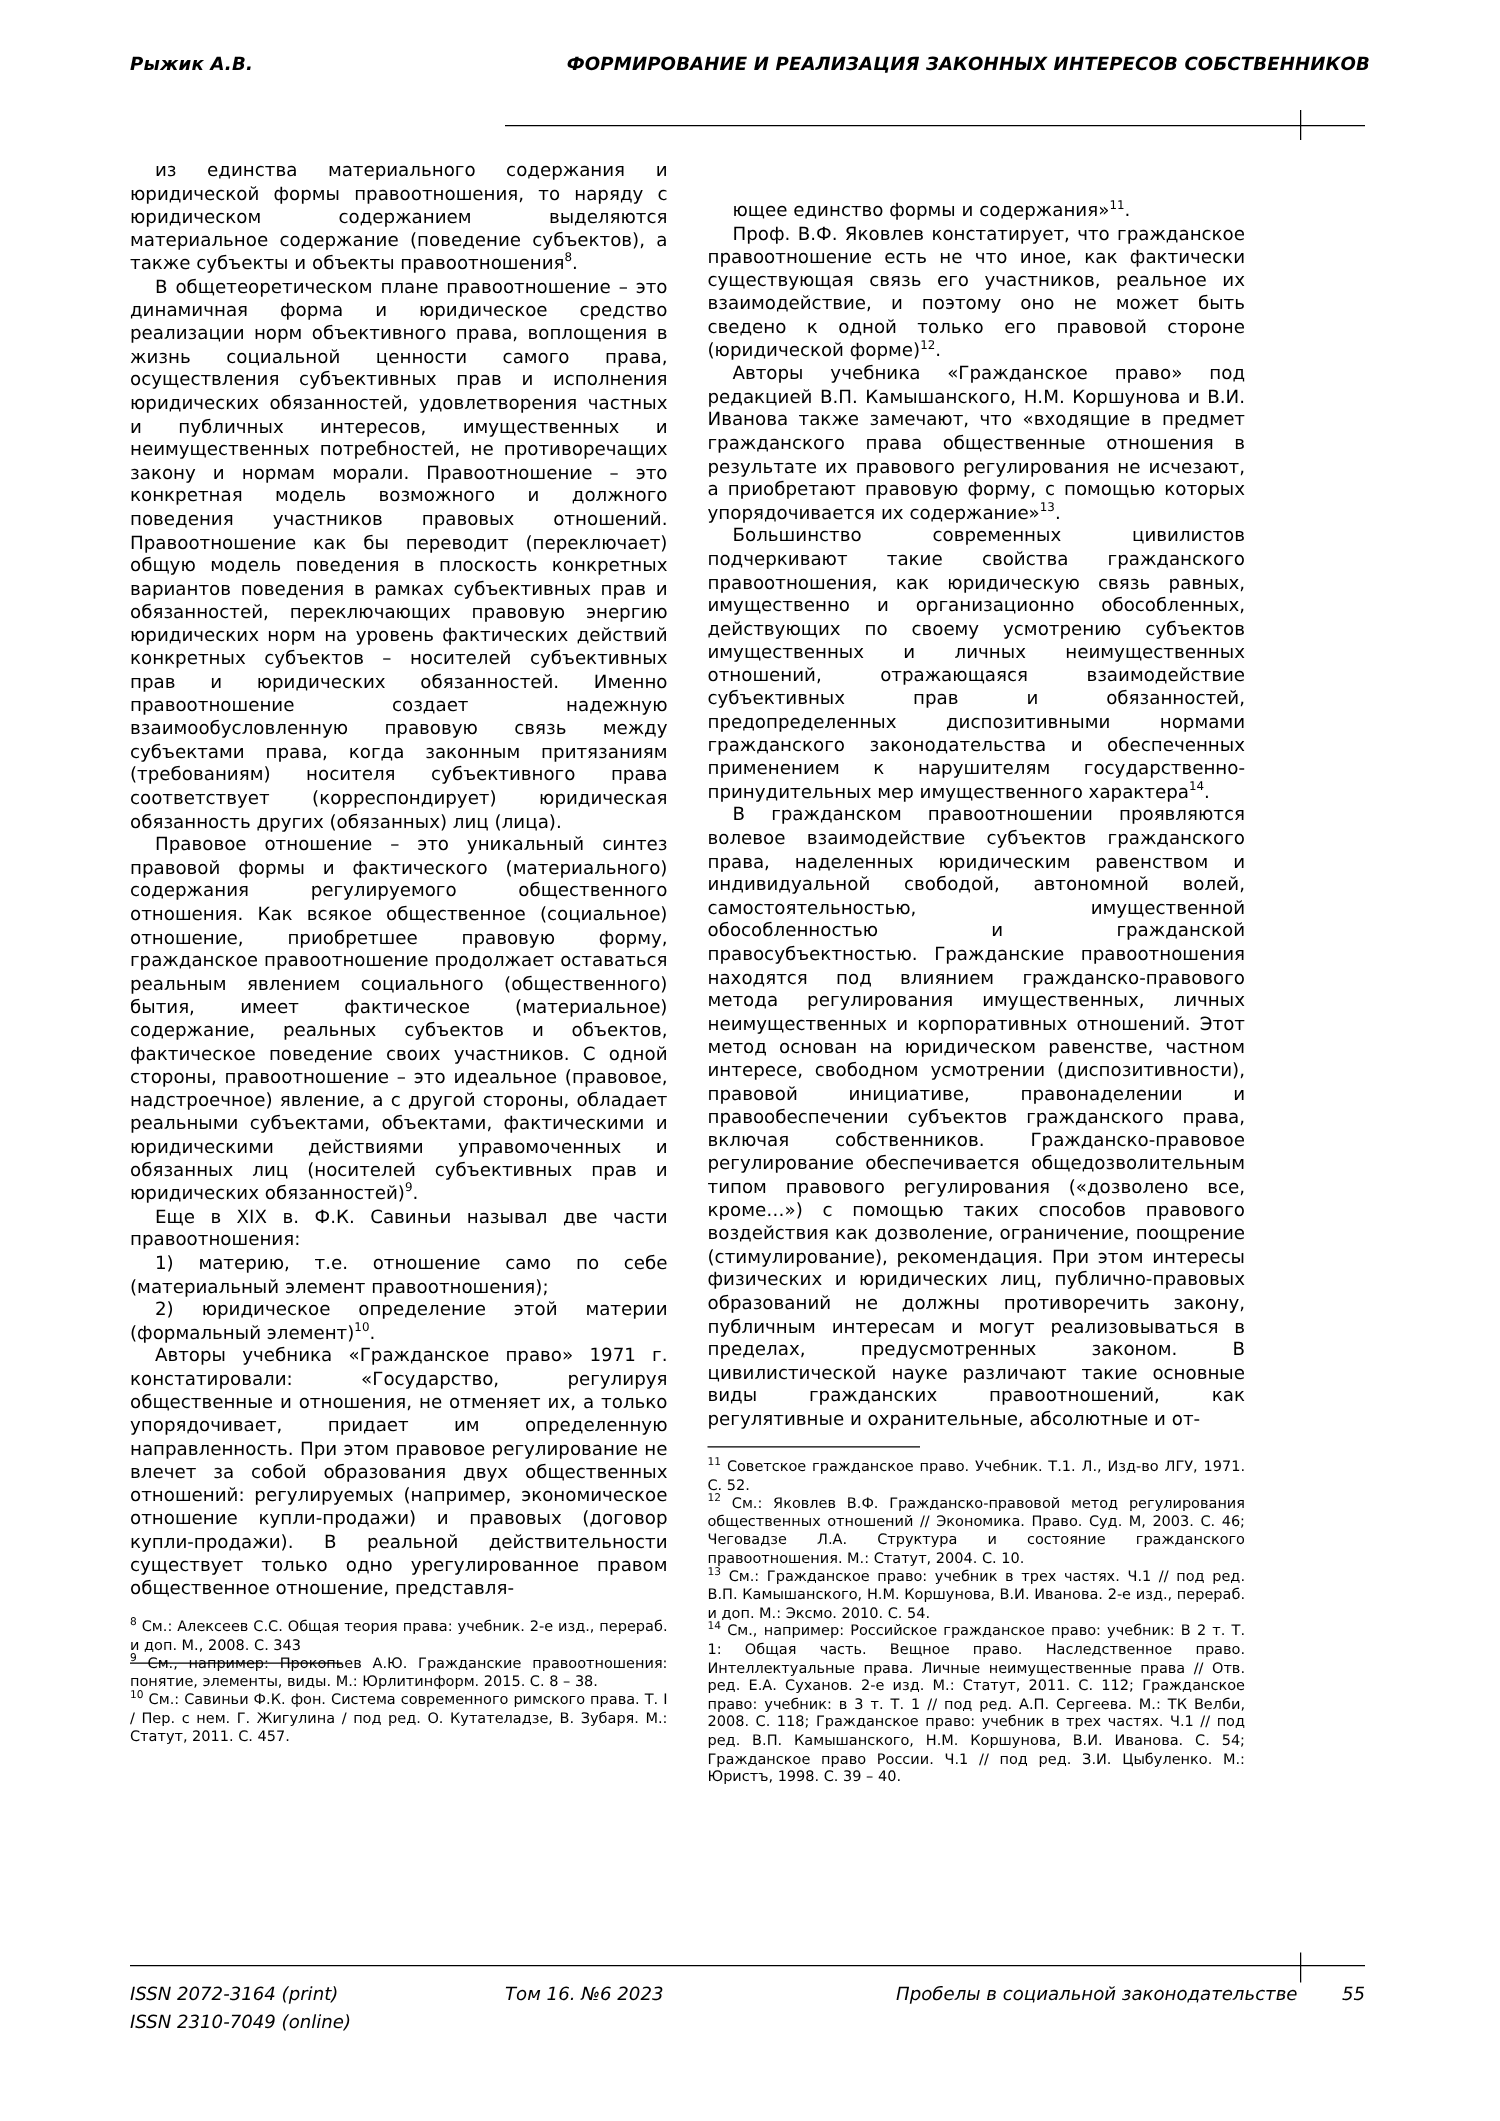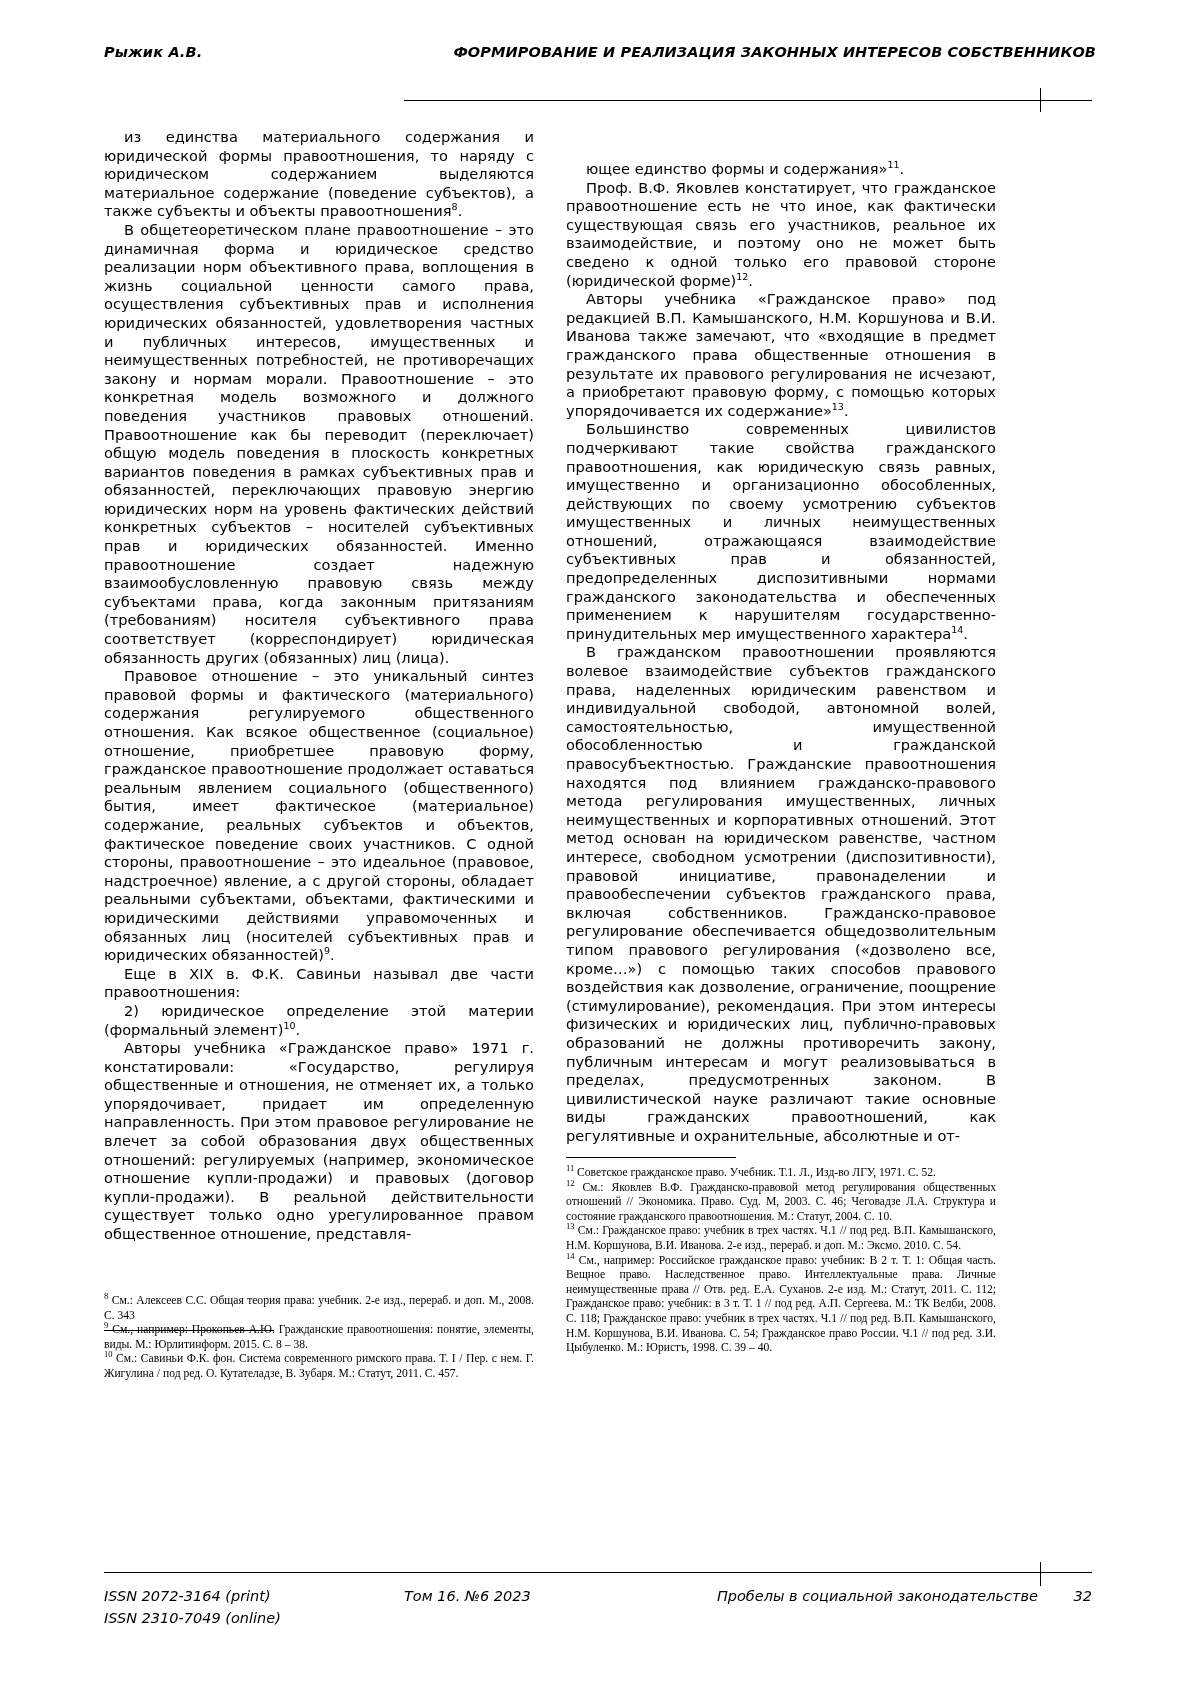--- a/index.html
+++ b/index.html
@@ -97,21 +97,20 @@
   }
   .fn-rule-left { left: 104px; top: 1330px; }
   .fn-rule-right { left: 566px; top: 1157px; }
 
   .footnotes {
     position: absolute;
     width: 430px;
     font-size: 11.6px;
     line-height: 14.6px;
     text-align: justify;
-    font-family: Liberation Serif, serif;
   }
   .fn-left { left: 104px; top: 1294px; }
   .fn-right { left: 566px; top: 1166px; }
   .footnotes p {
     margin: 0;
     text-indent: 0;
   }
   .footnotes sup {
     font-size: 8.5px;
   }
@@ -177,20 +176,21 @@
     <div class="title">ФОРМИРОВАНИЕ И РЕАЛИЗАЦИЯ ЗАКОННЫХ ИНТЕРЕСОВ СОБСТВЕННИКОВ</div>
   </div>
   <div class="head-rule"></div>
   <div class="head-rule-v"></div>
 
   <div class="col col-left" id="colLeft">
       <p>из единства материального содержания и юридической формы правоотношения, то наряду с юридическом содержанием выделяются   материальное содержание (поведение субъектов), а также субъекты и объекты правоотношения<sup>8</sup>.</p>
       <p>В общетеоретическом плане правоотношение – это динамичная форма и юридическое средство реализации норм объективного права, воплощения в жизнь социальной ценности самого права, осуществления субъективных прав и исполнения юридических обязанностей, удовлетворения частных и публичных интересов, имущественных и неимущественных потребностей, не противоречащих закону и нормам морали. Правоотношение – это конкретная модель возможного и должного поведения участников правовых отношений. Правоотношение как бы переводит (переключает) общую модель поведения в плоскость конкретных вариантов поведения в рамках субъективных прав и обязанностей, переключающих правовую энергию юридических норм на уровень фактических действий конкретных субъектов – носителей субъективных прав и юридических обязанностей. Именно правоотношение создает надежную взаимообусловленную правовую связь между субъектами права, когда законным притязаниям (требованиям) носителя субъективного права соответствует (корреспондирует) юридическая обязанность других (обязанных) лиц (лица).</p>
       <p>Правовое отношение – это уникальный синтез правовой формы и фактического (материального) содержания регулируемого общественного отношения. Как всякое общественное (социальное) отношение, приобретшее правовую форму, гражданское правоотношение продолжает оставаться реальным явлением социального (общественного) бытия, имеет фактическое (материальное) содержание, реальных субъектов и объектов, фактическое поведение своих участников. С одной стороны, правоотношение – это идеальное (правовое, надстроечное) явление, а с другой стороны, обладает реальными субъектами, объектами, фактическими и юридическими действиями управомоченных и обязанных лиц (носителей субъективных прав и юридических обязанностей)<sup>9</sup>.</p>
       <p>Еще в XIX в. Ф.К. Савиньи называл две части правоотношения:</p>
+      <p>1) материю, т.е. отношение само по себе (материальный элемент правоотношения);</p>
       <p>2) юридическое определение этой материи (формальный элемент)<sup>10</sup>.</p>
       <p>Авторы учебника «Гражданское право» 1971 г. констатировали: «Государство, регулируя общественные и отношения, не отменяет их, а только упорядочивает, придает им определенную направленность. При этом правовое регулирование не влечет за собой образования двух общественных отношений: регулируемых (например, экономическое отношение купли-продажи) и правовых (договор купли-продажи). В реальной действительности существует только одно урегулированное правом общественное отношение, представля-</p>
     </div>
   <div class="col col-right" id="colRight">
       <p>ющее единство формы и содержания»<sup>11</sup>.</p>
       <p>Проф. В.Ф. Яковлев констатирует, что гражданское правоотношение есть не что иное, как фактически существующая связь его участников, реальное их взаимодействие, и поэтому оно не может быть сведено к одной только его правовой стороне (юридической форме)<sup>12</sup>.</p>
       <p>Авторы учебника «Гражданское право» под редакцией В.П. Камышанского, Н.М. Коршунова и В.И. Иванова также замечают, что «входящие в предмет гражданского права общественные отношения в результате их правового регулирования не исчезают, а приобретают правовую форму, с помощью которых упорядочивается их содержание»<sup>13</sup>.</p>
       <p>Большинство современных цивилистов подчеркивают такие свойства гражданского правоотношения, как юридическую связь равных, имущественно и организационно обособленных, действующих по своему усмотрению субъектов имущественных и личных неимущественных отношений, отражающаяся взаимодействие субъективных прав и обязанностей, предопределенных диспозитивными нормами гражданского законодательства и обеспеченных применением к нарушителям государственно-принудительных мер имущественного характера<sup>14</sup>.</p>
       <p>В гражданском правоотношении проявляются волевое взаимодействие субъектов гражданского права, наделенных юридическим равенством и индивидуальной свободой, автономной волей, самостоятельностью, имущественной обособленностью и гражданской правосубъектностью. Гражданские правоотношения находятся под влиянием гражданско-правового метода регулирования имущественных, личных неимущественных и корпоративных отношений. Этот метод основан на юридическом равенстве, частном интересе, свободном усмотрении (диспозитивности), правовой инициативе, правонаделении и правообеспечении субъектов гражданского права, включая собственников. Гражданско-правовое регулирование обеспечивается общедозволительным типом правового регулирования («дозволено все, кроме…») с помощью таких способов правового воздействия как дозволение, ограничение, поощрение (стимулирование), рекомендация. При этом интересы физических и юридических лиц, публично-правовых образований не должны противоречить закону, публичным интересам и могут реализовываться в пределах, предусмотренных законом. В цивилистической науке различают такие основные виды гражданских правоотношений, как регулятивные и охранительные, абсолютные и от-</p>
     </div>
@@ -211,21 +211,21 @@
     </div>
 
   <div class="footer-rule"></div>
   <div class="footer-rule-v"></div>
 
   <div class="footer">
     <div class="row">
       <div class="issn">ISSN 2072-3164 (print)</div>
       <div class="vol">Том 16. №6 2023</div>
       <div class="journal">Пробелы в социальной законодательстве</div>
-      <div class="pageno">32</div>
+      <div class="pageno">55</div>
     </div>
     <div class="row row2">
       <div class="issn">ISSN 2310-7049 (online)</div>
       <div class="vol"></div>
       <div class="journal"></div>
       <div class="pageno"></div>
     </div>
   </div>
 
 </div>

